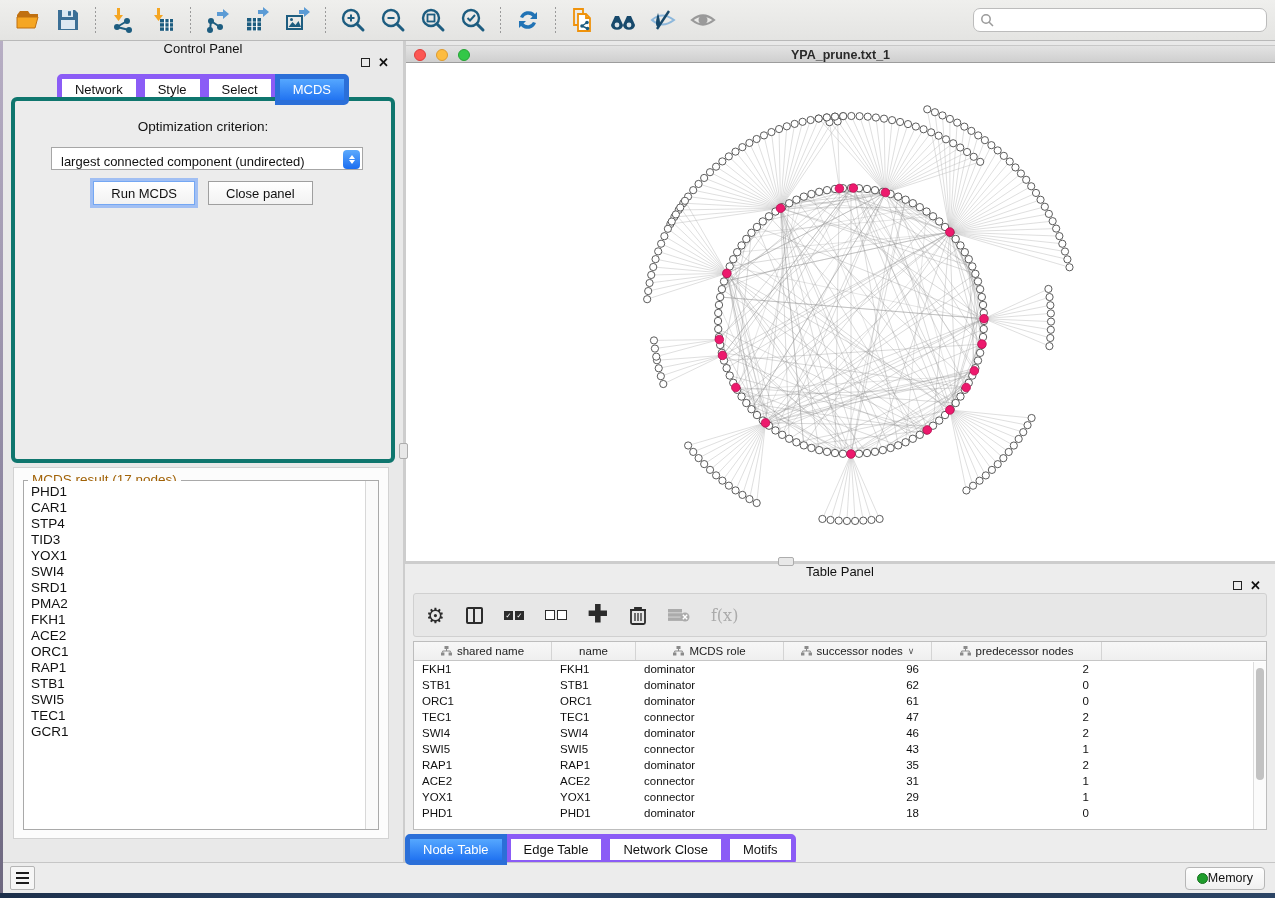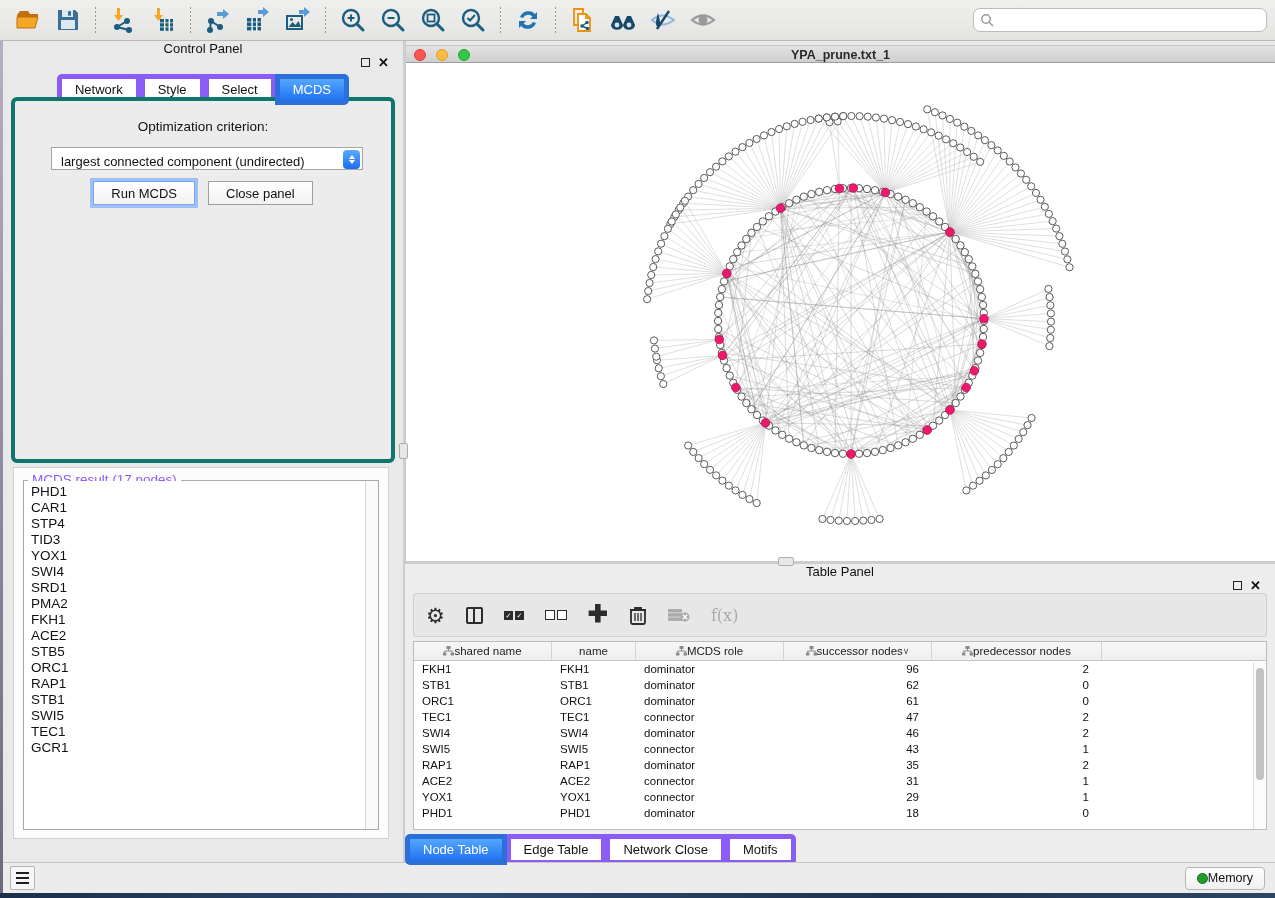--- a/index.html
+++ b/index.html
@@ -47,21 +47,21 @@
   .dd-up{border-bottom:4px solid #fff;}
   .dd-down{border-top:4px solid #fff;}
   .btn-row{position:absolute;left:0;top:80px;width:100%;display:flex;justify-content:center;gap:13px;}
   .push-btn{height:24px;padding:0 17px;background:linear-gradient(#ffffff,#f2f2f2);
     border:1px solid #9f9f9f;border-radius:0;font-size:13px;color:#111;cursor:default;}
   .push-btn.focused{border-color:#74a7f3;box-shadow:0 0 0 3px rgba(100,155,250,.55);}
   .mcds-panel{position:absolute;left:10px;top:426px;width:376px;height:372px;background:#fcfcfc;
     border:1px solid #d2d2d2;}
   .groupbox{position:absolute;left:9px;top:12px;right:9px;bottom:8px;border:1px solid #a9a9a9;}
   .groupbox-legend{position:absolute;top:-9px;left:4px;background:#fcfcfc;padding:0 4px;
-    font-size:13.5px;color:#8b5cf6;}
+    font-size:13.5px;color:#a16207;}
   .mcds-list{position:absolute;left:0;top:0;bottom:0;right:13px;overflow:hidden;background:#fff;
     padding:3px 0 0 7px;}
   .mcds-item{font-size:13.5px;line-height:16px;color:#111;}
   .mcds-scroll{position:absolute;top:0;bottom:0;right:0;width:13px;background:#fafafa;border-left:1px solid #d8d8d8;}
   
   .v-splitter{position:absolute;left:403px;top:41px;width:3px;height:821px;background:#cdcdcd;}
   .v-grip{position:absolute;left:399px;top:443px;width:9px;height:16px;background:#e8e8e8;
     border:1px solid #adadad;border-radius:2px;z-index:2;}
   .h-splitter{position:absolute;left:406px;top:561px;width:869px;height:3px;background:#cdcdcd;}
   .h-grip{position:absolute;left:778px;top:557px;width:16px;height:9px;background:#e8e8e8;
@@ -84,21 +84,21 @@
   .cols-glyph::after{content:"";position:absolute;left:5.5px;top:0;width:2px;height:13px;background:#2c2c2c;}
   .cb-pair{display:flex;gap:2px;}
   .cb{width:9px;height:9px;background:#2c2c2c;color:#fff;font-size:7px;line-height:9px;text-align:center;}
   .cb.empty{background:#fff;border:1.5px solid #2c2c2c;width:10px;height:10px;}
   .plus-glyph{font-size:24px;font-weight:bold;line-height:1;margin-top:-2px;}
   .fx-label{font-family:"DejaVu Serif",serif;font-size:16px;}
   .tp-table{position:absolute;left:8px;top:77px;right:8px;height:189px;background:#fff;
     border:1px solid #bdbdbd;overflow:hidden;}
   .thead{display:flex;height:19px;background:linear-gradient(#f7f7f7,#efefef);
     border-bottom:1px solid #c6c6c6;}
-  .th{display:flex;align-items:center;justify-content:center;font-size:11.5px;color:#222;
+  .th{display:flex;align-items:center;justify-content:center;gap:5px;font-size:11.5px;color:#222;
     border-right:1px solid #d4d4d4;overflow:hidden;}
   .sort-chev{font-size:9px;color:#555;}
   .trow{display:flex;height:16px;}
   .tcell{font-size:11.5px;color:#111;line-height:16px;white-space:nowrap;overflow:hidden;}
   .c0{width:138px;padding-left:8px;}
   .c1{width:84px;padding-left:8px;}
   .c2{width:148px;padding-left:8px;}
   .c3{width:148px;text-align:right;padding-right:13px;}
   .c4{width:170px;text-align:right;padding-right:13px;}
   .cf{flex:1;}
@@ -307,21 +307,20 @@
             <div class="mcds-item">PHD1</div>
             <div class="mcds-item">CAR1</div>
             <div class="mcds-item">STP4</div>
             <div class="mcds-item">TID3</div>
             <div class="mcds-item">YOX1</div>
             <div class="mcds-item">SWI4</div>
             <div class="mcds-item">SRD1</div>
             <div class="mcds-item">PMA2</div>
             <div class="mcds-item">FKH1</div>
             <div class="mcds-item">ACE2</div>
-            <div class="mcds-item">STB5</div>
             <div class="mcds-item">ORC1</div>
             <div class="mcds-item">RAP1</div>
             <div class="mcds-item">STB1</div>
             <div class="mcds-item">SWI5</div>
             <div class="mcds-item">TEC1</div>
             <div class="mcds-item">GCR1</div>
           </div>
         <div class="mcds-scroll"></div>
       </div>
     </div>

